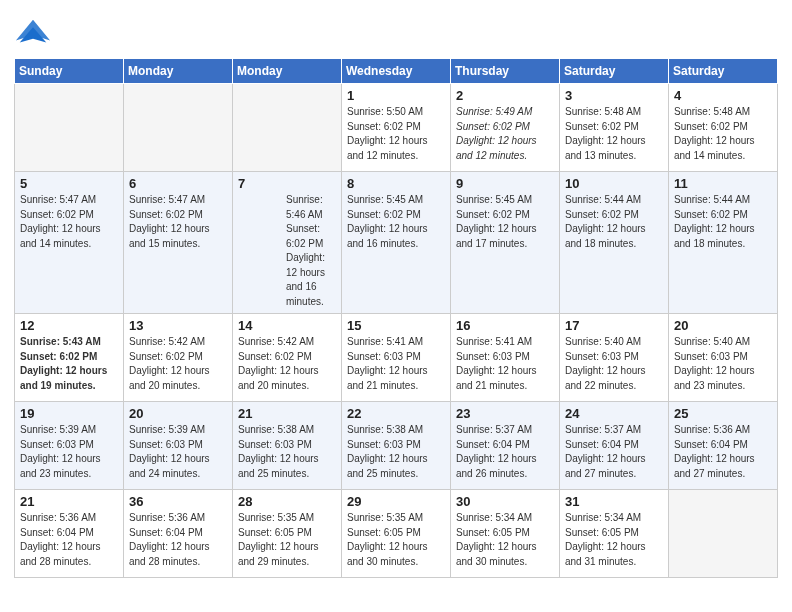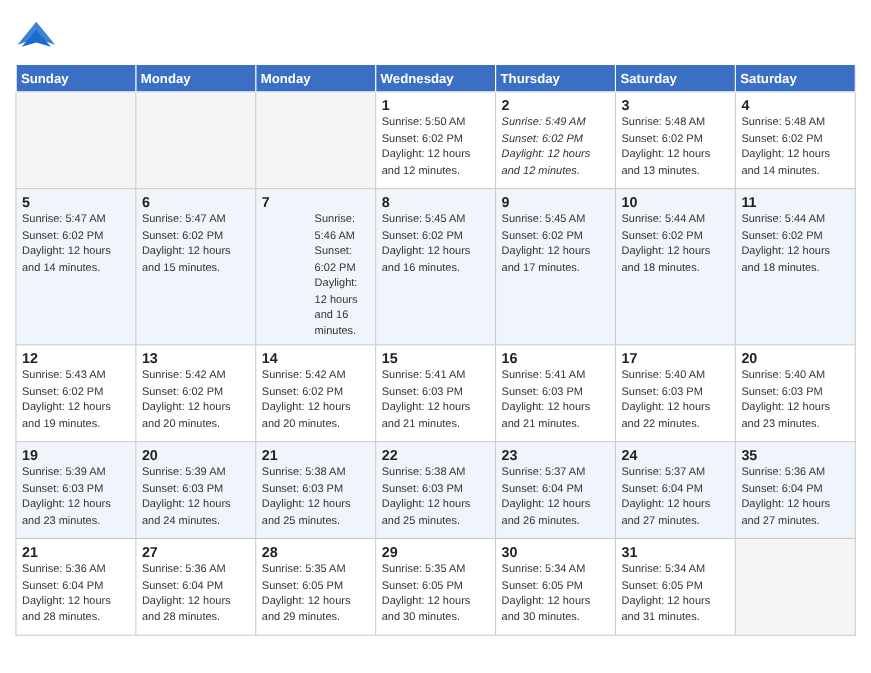--- a/index.html
+++ b/index.html
@@ -221,21 +221,21 @@
             <span class="day-num">11</span>
             <div class="day-info" style="white-space: pre-line;">Sunrise: 5:44 AM
 Sunset: 6:02 PM
 Daylight: 12 hours
 and 18 minutes.</div>
           </td>
         </tr>
         <tr>
           <td>
             <span class="day-num">12</span>
-            <div class="day-info" style="white-space: pre-line;">Sunrise: 5:43 AM
+            <div class="day-info" style="white-space: pre-line; font-weight: bold;">Sunrise: 5:43 AM
 Sunset: 6:02 PM
 Daylight: 12 hours
 and 19 minutes.</div>
           </td>
           <td>
             <span class="day-num">13</span>
             <div class="day-info" style="white-space: pre-line;">Sunrise: 5:42 AM
 Sunset: 6:02 PM
 Daylight: 12 hours
 and 20 minutes.</div>
@@ -313,37 +313,37 @@
 and 26 minutes.</div>
           </td>
           <td>
             <span class="day-num">24</span>
             <div class="day-info" style="white-space: pre-line;">Sunrise: 5:37 AM
 Sunset: 6:04 PM
 Daylight: 12 hours
 and 27 minutes.</div>
           </td>
           <td>
-            <span class="day-num">35</span>
+            <span class="day-num">25</span>
             <div class="day-info" style="white-space: pre-line;">Sunrise: 5:36 AM
 Sunset: 6:04 PM
 Daylight: 12 hours
 and 27 minutes.</div>
           </td>
         </tr>
         <tr>
           <td>
             <span class="day-num">21</span>
             <div class="day-info" style="white-space: pre-line;">Sunrise: 5:36 AM
 Sunset: 6:04 PM
 Daylight: 12 hours
 and 28 minutes.</div>
           </td>
           <td>
-            <span class="day-num">27</span>
+            <span class="day-num">36</span>
             <div class="day-info" style="white-space: pre-line;">Sunrise: 5:36 AM
 Sunset: 6:04 PM
 Daylight: 12 hours
 and 28 minutes.</div>
           </td>
           <td>
             <span class="day-num">28</span>
             <div class="day-info" style="white-space: pre-line;">Sunrise: 5:35 AM
 Sunset: 6:05 PM
 Daylight: 12 hours

